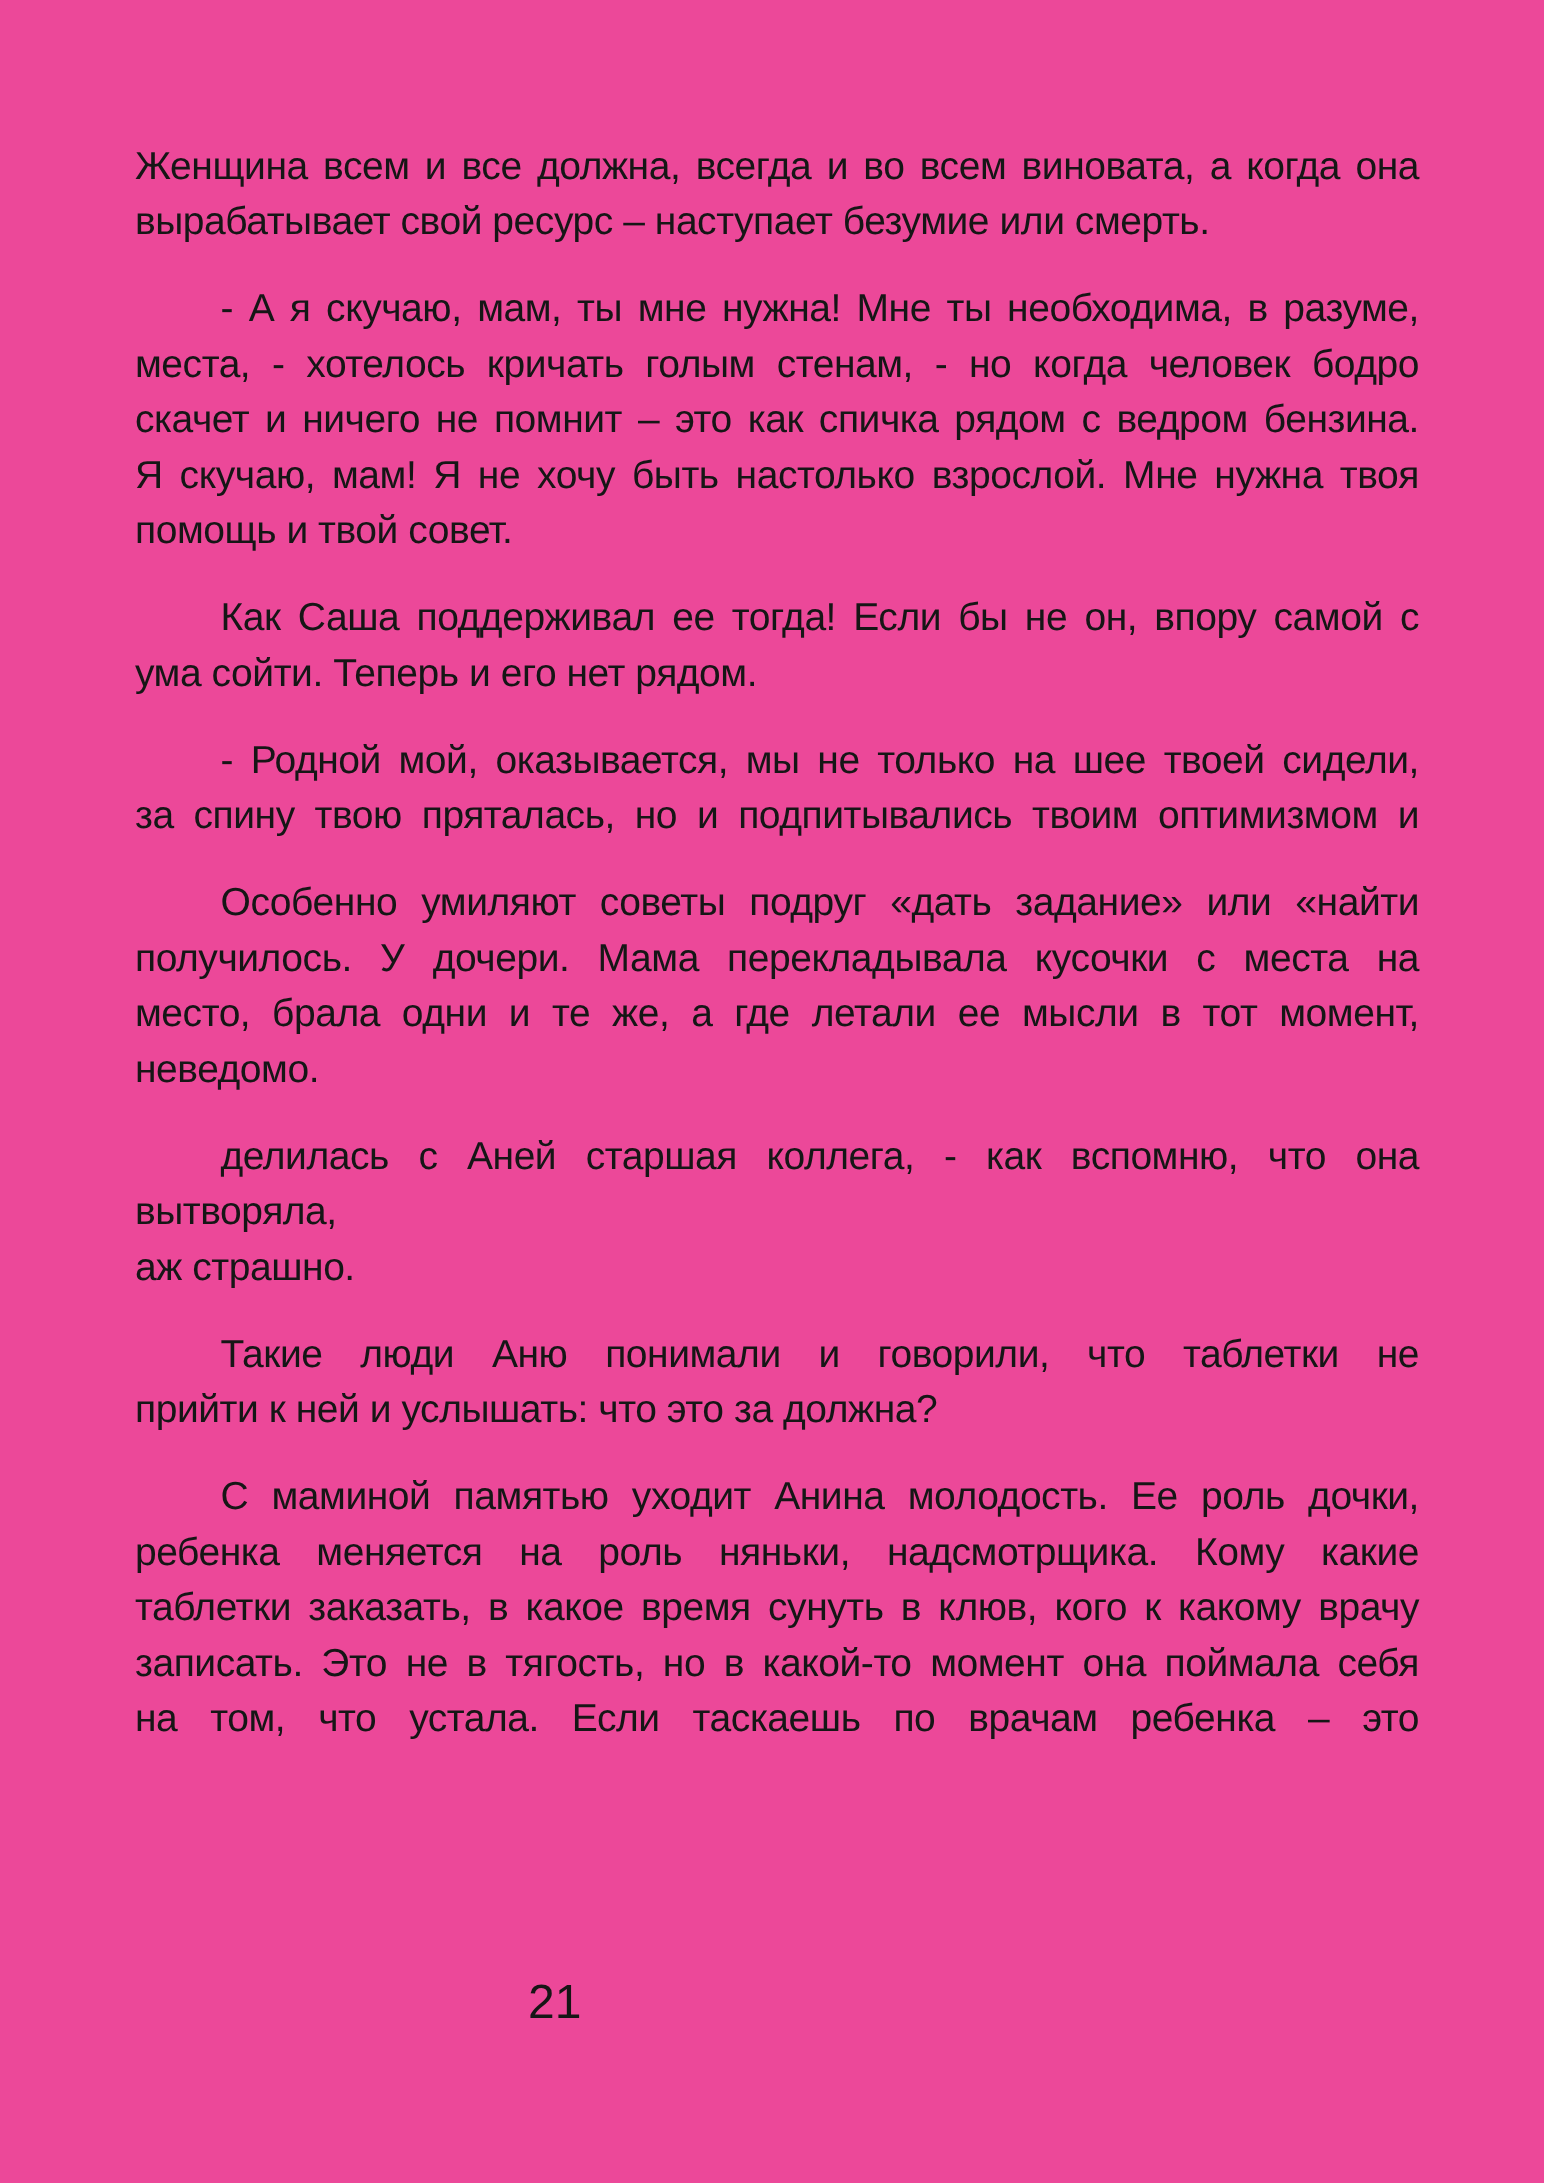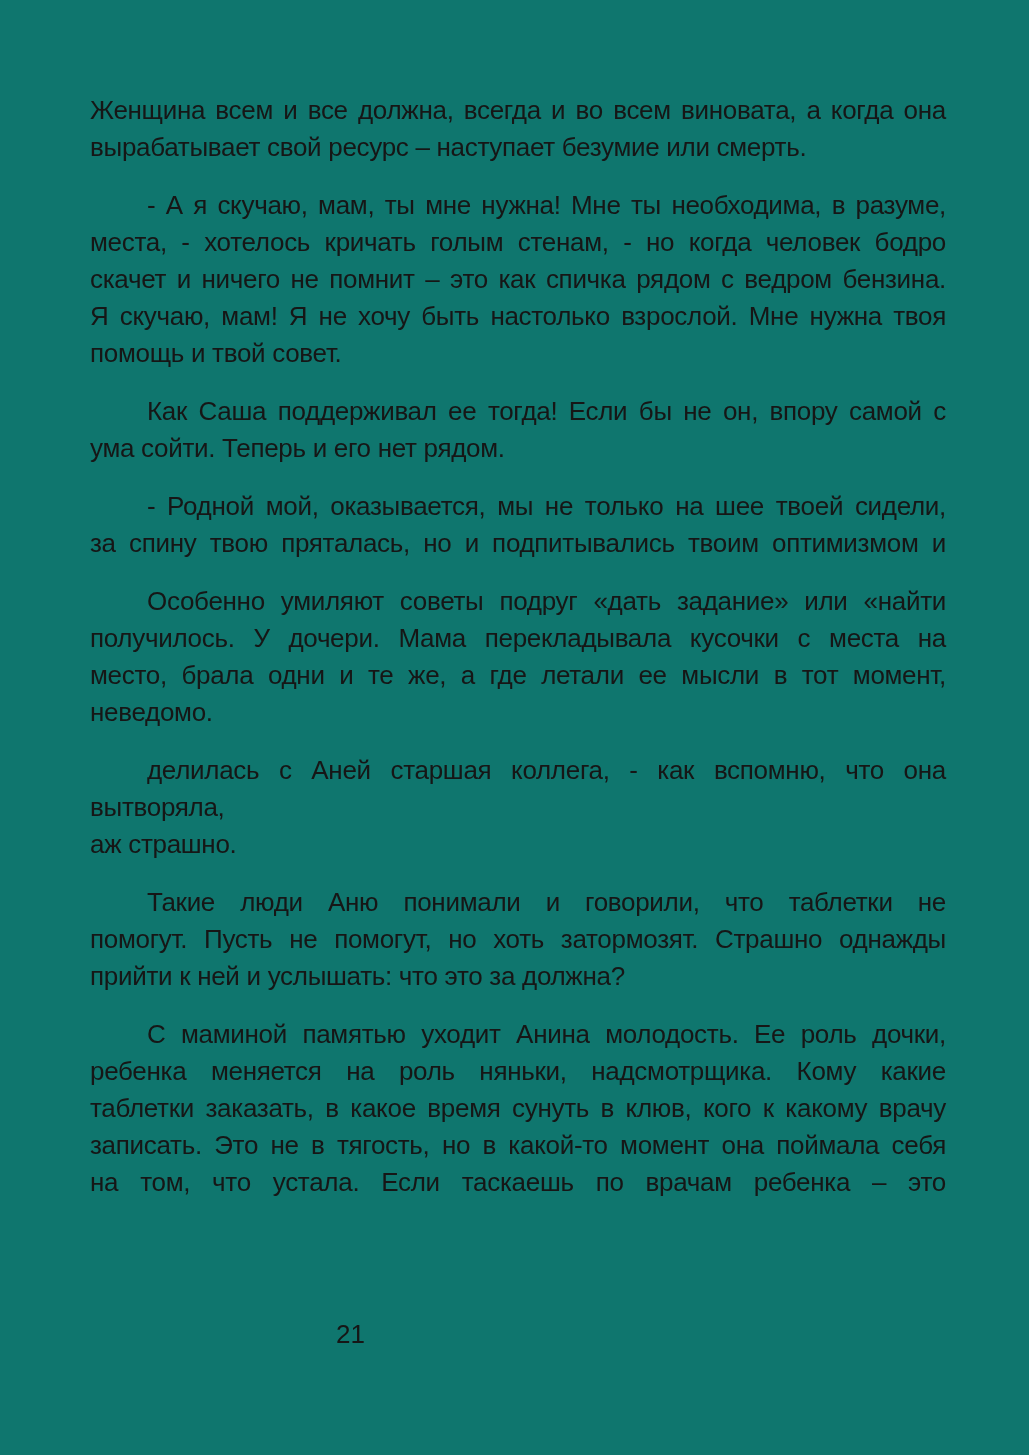--- a/index.html
+++ b/index.html
@@ -4,21 +4,21 @@
 <style>
   html, body {
     margin: 0;
     padding: 0;
     background: #ffffff;
   }
   .page {
     position: relative;
     width: 1029px;
     height: 1455px;
-    background: #0f766e;
+    background: #ec4899;
     overflow: hidden;
     font-family: "Liberation Sans", "DejaVu Sans", sans-serif;
   }
   .text-block {
     position: absolute;
     left: 90px;
     top: 92px;
     width: 856px;
     color: #161616;
     font-size: 26px;
@@ -37,24 +37,24 @@
     text-align-last: justify;
   }
   .line.end {
     text-align-last: left;
   }
   .para.ind .line:first-child {
     text-indent: 57px;
   }
   .page-num {
     position: absolute;
-    left: 336px;
+    left: 352px;
     top: 1316px;
     color: #161616;
-    font-size: 26px;
+    font-size: 32px;
     line-height: 37px;
   }
 </style>
 </head>
 <body>
 
 <div class="page">
   <div class="text-block">
 
     <div class="para">
@@ -87,21 +87,20 @@
       <div class="line end">неведомо.</div>
     </div>
 
     <div class="para ind">
       <div class="line">делилась с Аней старшая коллега, - как вспомню, что она вытворяла,</div>
       <div class="line end">аж страшно.</div>
     </div>
 
     <div class="para ind">
       <div class="line">Такие люди Аню понимали и говорили, что таблетки не</div>
-      <div class="line">помогут. Пусть не помогут, но хоть затормозят. Страшно однажды</div>
       <div class="line end">прийти к ней и услышать: что это за должна?</div>
     </div>
 
     <div class="para ind">
       <div class="line">С маминой памятью уходит Анина молодость. Ее роль дочки,</div>
       <div class="line">ребенка меняется на роль няньки, надсмотрщика. Кому какие</div>
       <div class="line">таблетки заказать, в какое время сунуть в клюв, кого к какому врачу</div>
       <div class="line">записать. Это не в тягость, но в какой-то момент она поймала себя</div>
       <div class="line">на том, что устала. Если таскаешь по врачам ребенка – это</div>
     </div>

